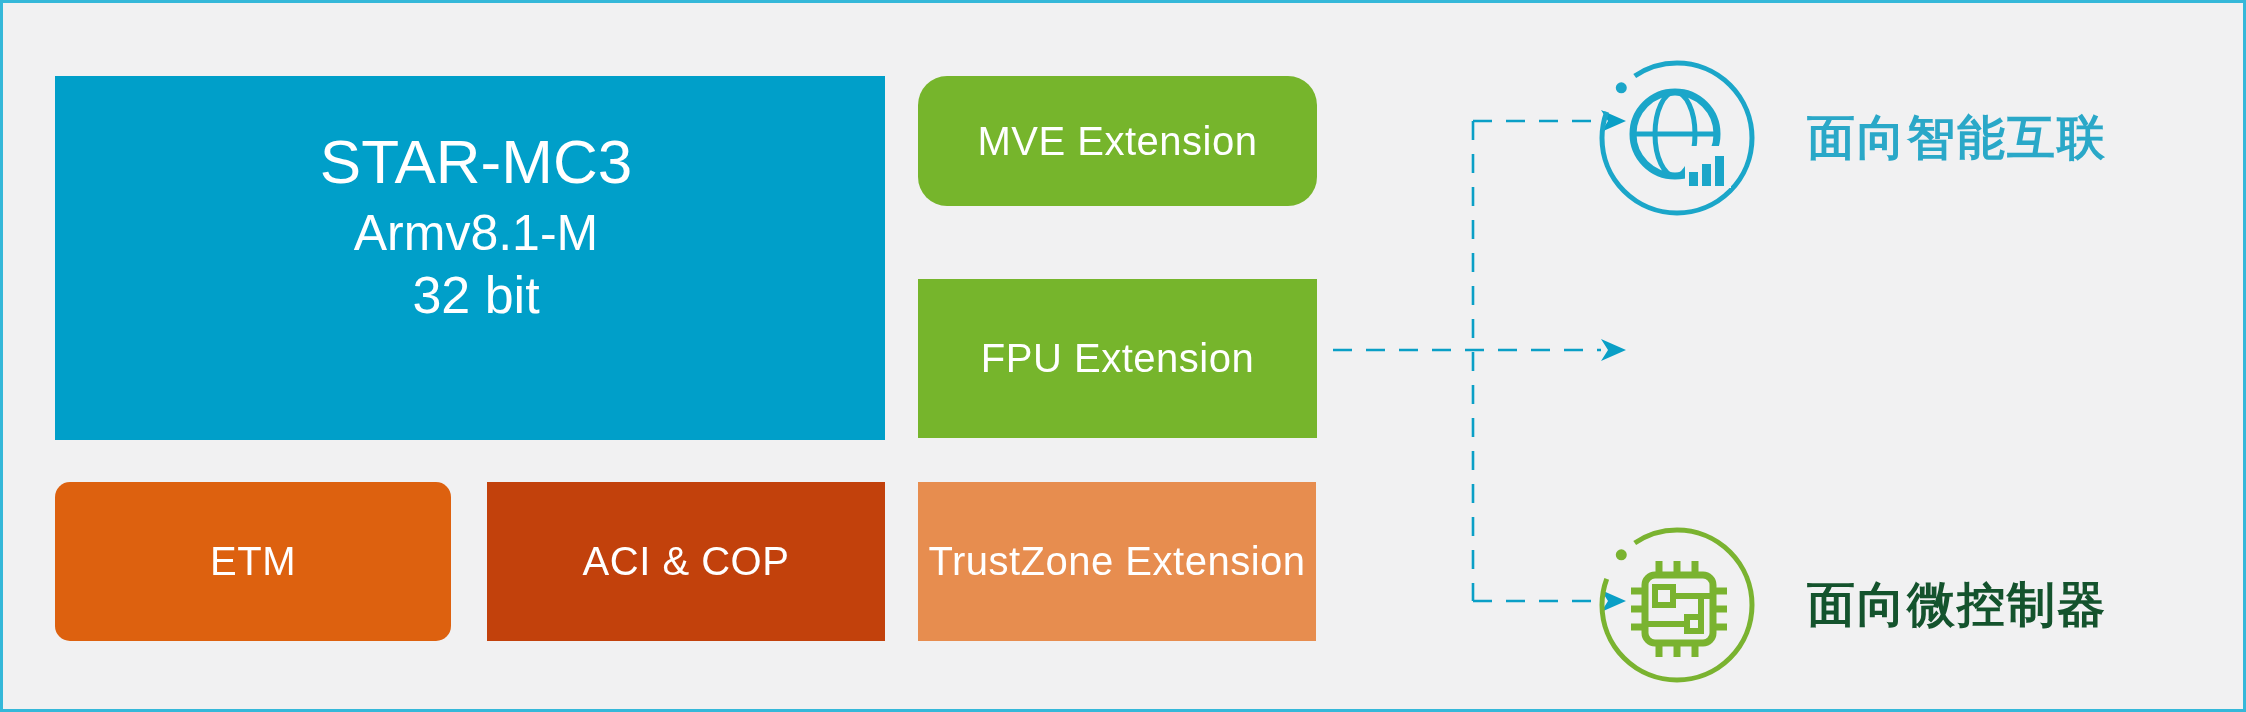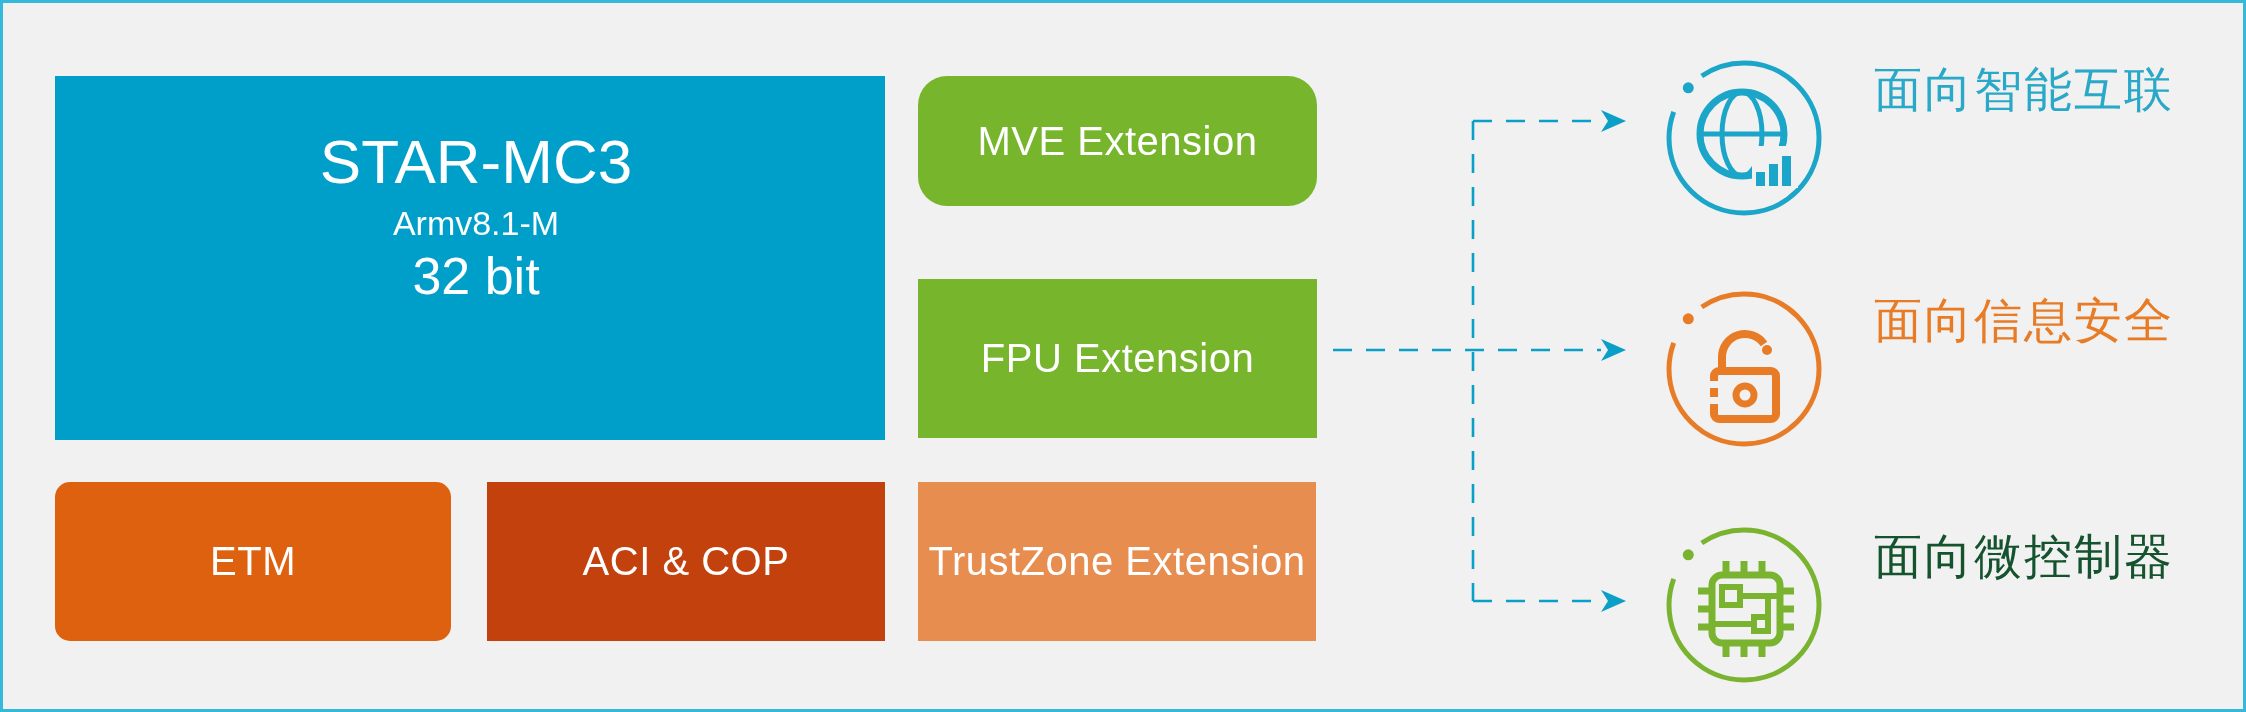--- a/index.html
+++ b/index.html
@@ -20,33 +20,33 @@
   }
   .box-label{font-size:40px;letter-spacing:0.5px;}
   
   .star-block{
     left:52px;top:73px;width:830px;height:364px;
     background:#009fc9;
     flex-direction:column;justify-content:flex-start;
     padding-top:50px;box-sizing:border-box;padding-left:12px;
   }
   .star-title{font-size:62px;line-height:1.15;}
-  .star-sub{font-size:34px;line-height:1.22;margin-top:6px;}
+  .star-sub{font-size:50px;line-height:1.22;margin-top:6px;}
   .star-sub2{font-size:52px;line-height:1.22;}
   .mve-block{left:915px;top:73px;width:399px;height:130px;background:#76b52c;border-radius:29px;}
   .fpu-block{left:915px;top:276px;width:399px;height:159px;background:#76b52c;}
   .tz-block{left:915px;top:479px;width:398px;height:159px;background:#e78d4f;}
   .etm-block{left:52px;top:479px;width:396px;height:159px;background:#dd610f;border-radius:15px;}
   .aci-block{left:484px;top:479px;width:398px;height:159px;background:#c2410c;}
 
   .arrows-overlay{position:absolute;left:0;top:0;width:2246px;height:712px;pointer-events:none;}
 
   .target-row{
-    position:absolute;left:1661px;
-    display:flex;height:160px;
+    position:absolute;left:1594px;
+    display:flex;align-items:center;height:160px;font-weight:bold;
   }
   .target-row .ring{width:160px;height:160px;flex:0 0 160px;}
   .target-label{font-size:48px;margin-left:50px;white-space:nowrap;letter-spacing:2px;}
   .row-connect{top:55px;}
   .row-security{top:286px;}
   .row-mcu{top:522px;}
   .label-cyan{color:#2aa8c8;}
   .label-orange{color:#e87c26;}
   .label-green{color:#14532d;}
 </style>
@@ -104,37 +104,20 @@
       <rect x="88" y="88" width="46" height="42" fill="#f1f1f2" stroke="none"></rect>
       <g fill="#1ba6c9" stroke="none">
         <rect x="92" y="114" width="9" height="14"></rect>
         <rect x="105" y="106" width="9" height="22"></rect>
         <rect x="118" y="98" width="9" height="30"></rect>
       </g>
     </svg>
     <div class="target-label label-cyan">面向智能互联</div>
   </div>
 
-  <div class="target-row row-security">
-    <svg class="ring" viewBox="0 0 160 160" xmlns="http://www.w3.org/2000/svg">
-      <circle cx="80" cy="80" r="75" fill="none" stroke="#e87c26" stroke-width="5" stroke-dasharray="262 46 1000"></circle>
-      <circle cx="24.3" cy="29.8" r="5.5" fill="#e87c26"></circle>
-      <g stroke="#e87c26" fill="none">
-        <rect x="50" y="82" width="62" height="48" rx="5" stroke-width="8"></rect>
-        <circle cx="81" cy="106" r="9" stroke-width="7"></circle>
-        <path d="M 58 82 L 58 68 A 23 23 0 0 1 100 55" stroke-width="8"></path>
-      </g>
-      <circle cx="103" cy="61" r="5" fill="#e87c26" stroke="none"></circle>
-      <g fill="#f1f1f2" stroke="none">
-        <rect x="44" y="92" width="10" height="7"></rect>
-        <rect x="44" y="108" width="10" height="7"></rect>
-      </g>
-    </svg>
-    <div class="target-label label-orange">面向信息安全</div>
-  </div>
 
   <div class="target-row row-mcu">
     <svg class="ring" viewBox="0 0 160 160" xmlns="http://www.w3.org/2000/svg">
       <circle cx="80" cy="80" r="75" fill="none" stroke="#7ab330" stroke-width="5" stroke-dasharray="262 46 1000"></circle>
       <circle cx="24.3" cy="29.8" r="5.5" fill="#7ab330"></circle>
       <g stroke="#7ab330" fill="none">
         <rect x="48" y="50" width="68" height="68" rx="10" stroke-width="7"></rect>
         <g stroke-width="7">
           <line x1="62" y1="36" x2="62" y2="50"></line>
             <line x1="80" y1="36" x2="80" y2="50"></line>

